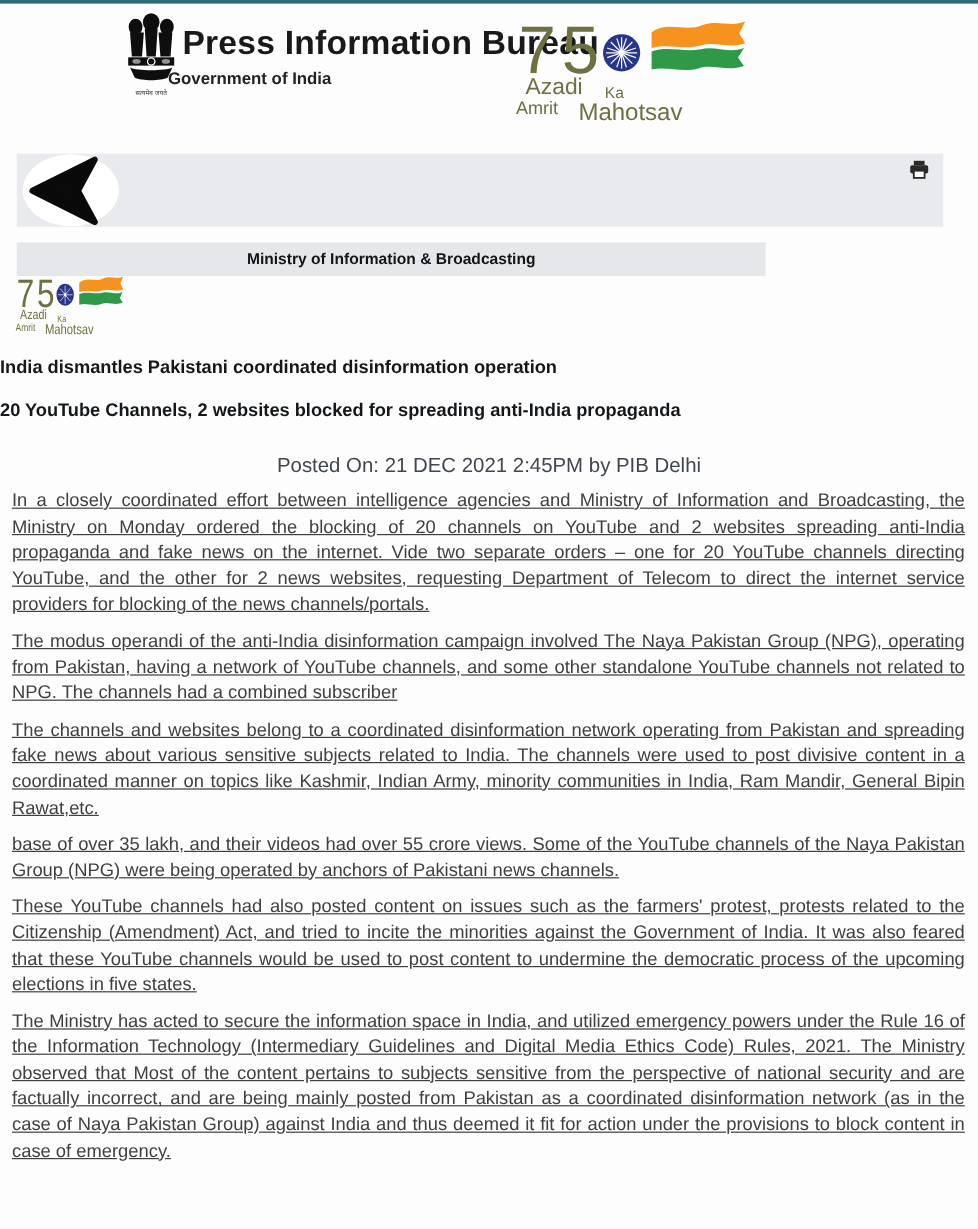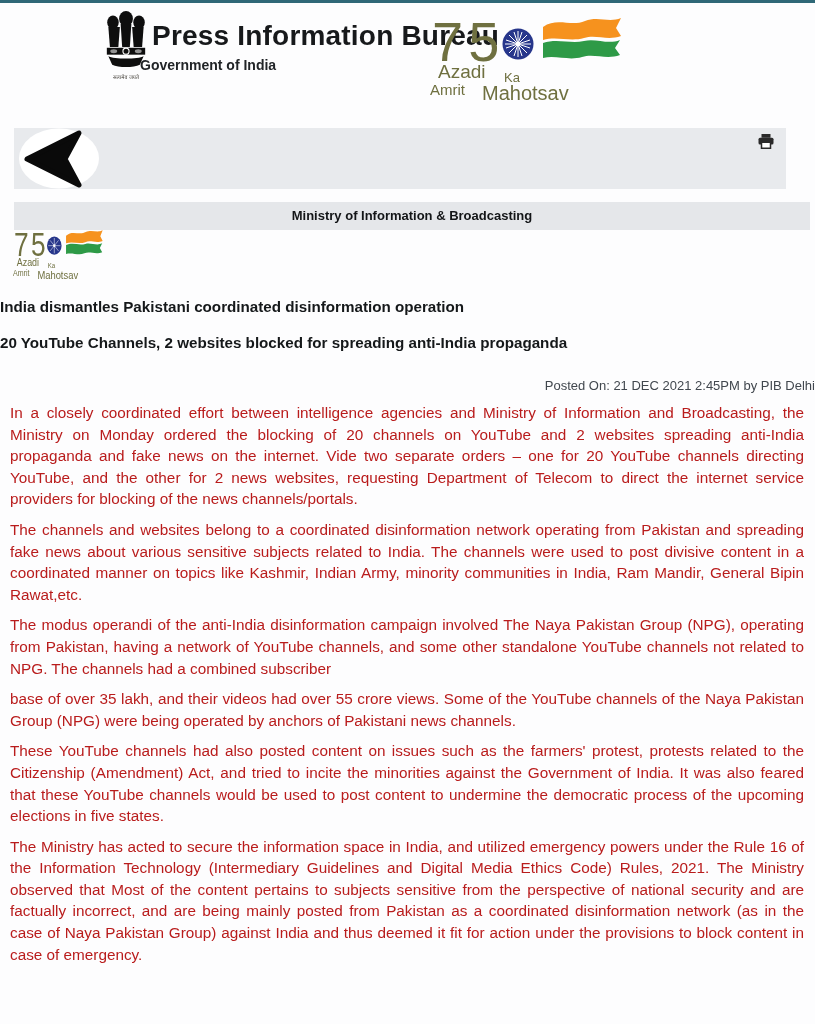--- a/index.html
+++ b/index.html
@@ -16,38 +16,38 @@
   #hdr-sub{position:absolute;left:140px;top:57px;font-size:14px;font-weight:bold;color:#212427;}
   #azadi-big{position:absolute;left:430px;top:14px;}
 
   
   #backbar{position:absolute;left:14px;top:128px;width:772px;height:61px;background:#e8eaed;}
   #backbtn{position:absolute;left:2px;top:0;width:86px;height:61px;cursor:pointer;}
   #printbtn{position:absolute;right:11px;top:5px;width:18px;height:17px;cursor:pointer;}
 
   
   #ministrybar{
-    position:absolute;left:14px;top:202px;width:796px;height:28px;background:#e5e7ea;
+    position:absolute;left:14px;top:202px;width:624px;height:28px;background:#e5e7ea;
     text-align:center;line-height:28px;font-size:13px;font-weight:bold;color:#131517;
   }
   #azadi-small{position:absolute;left:13px;top:228px;}
 
   
   #article{position:absolute;left:0;top:288px;width:815px;}
   #article h1,#article h2,#article h3{
     margin:0;font-size:15.2px;line-height:19px;font-weight:bold;color:#15181a;
   }
   #headline-1{padding-top:9px;}
   #headline-2{margin-top:20px !important;max-width:600px;margin-left:auto !important;margin-right:auto !important;}
   #headline-3{margin-top:17px !important;}
-  #posted-on{margin-top:26px;text-align:right;font-size:13px;color:#41474e;}
+  #posted-on{margin-top:26px;text-align:center;font-size:17px;color:#41474e;}
   #paragraphs{margin-top:7px;}
   #paragraphs p{
     margin:9px 0;padding:0 11px 0 10px;
-    font-size:15.3px;line-height:21.6px;text-align:justify;color:#b91c1c;
+    font-size:15.3px;line-height:21.6px;text-align:justify;color:#404040;text-decoration:underline;
   }
 </style>
 </head>
 <body>
 
 <div id="page">
   <div id="topline"></div>
 
   <div>
     <svg id="emblem" width="46" height="74" viewBox="0 0 60 96">
@@ -133,20 +133,20 @@
     <text x="52" y="86" font-size="20" fill="#6F7040">Mahotsav</text>
   </svg>
 
   <div id="article">
     <h1 id="headline-1">India dismantles Pakistani coordinated disinformation operation</h1>
     <h3 id="headline-3">20 YouTube Channels, 2 websites blocked for spreading anti-India propaganda</h3>
     <div id="posted-on">Posted On: 21 DEC 2021 2:45PM by PIB Delhi</div>
 
     <div id="paragraphs">
       <p>In a closely coordinated effort between intelligence agencies and Ministry of Information and Broadcasting, the Ministry on Monday ordered the blocking of 20 channels on YouTube and 2 websites spreading anti-India propaganda and fake news on the internet. Vide two separate orders – one for 20 YouTube channels directing YouTube, and the other for 2 news websites, requesting Department of Telecom to direct the internet service providers for blocking of the news channels/portals.</p>
+      <p>The modus operandi of the anti-India disinformation campaign involved The Naya Pakistan Group (NPG), operating from Pakistan, having a network of YouTube channels, and some other standalone YouTube channels not related to NPG. The channels had a combined subscriber</p>
       <p>The channels and websites belong to a coordinated disinformation network operating from Pakistan and spreading fake news about various sensitive subjects related to India. The channels were used to post divisive content in a coordinated manner on topics like Kashmir, Indian Army, minority communities in India, Ram Mandir, General Bipin Rawat,etc.</p>
-      <p>The modus operandi of the anti-India disinformation campaign involved The Naya Pakistan Group (NPG), operating from Pakistan, having a network of YouTube channels, and some other standalone YouTube channels not related to NPG. The channels had a combined subscriber</p>
       <p>base of over 35 lakh, and their videos had over 55 crore views. Some of the YouTube channels of the Naya Pakistan Group (NPG) were being operated by anchors of Pakistani news channels.</p>
       <p>These YouTube channels had also posted content on issues such as the farmers' protest, protests related to the Citizenship (Amendment) Act, and tried to incite the minorities against the Government of India. It was also feared that these YouTube channels would be used to post content to undermine the democratic process of the upcoming elections in five states.</p>
       <p>The Ministry has acted to secure the information space in India, and utilized emergency powers under the Rule 16 of the Information Technology (Intermediary Guidelines and Digital Media Ethics Code) Rules, 2021. The Ministry observed that Most of the content pertains to subjects sensitive from the perspective of national security and are factually incorrect, and are being mainly posted from Pakistan as a coordinated disinformation network (as in the case of Naya Pakistan Group) against India and thus deemed it fit for action under the provisions to block content in case of emergency.</p>
     </div>
   </div>
 </div>
 
 </body></html>

